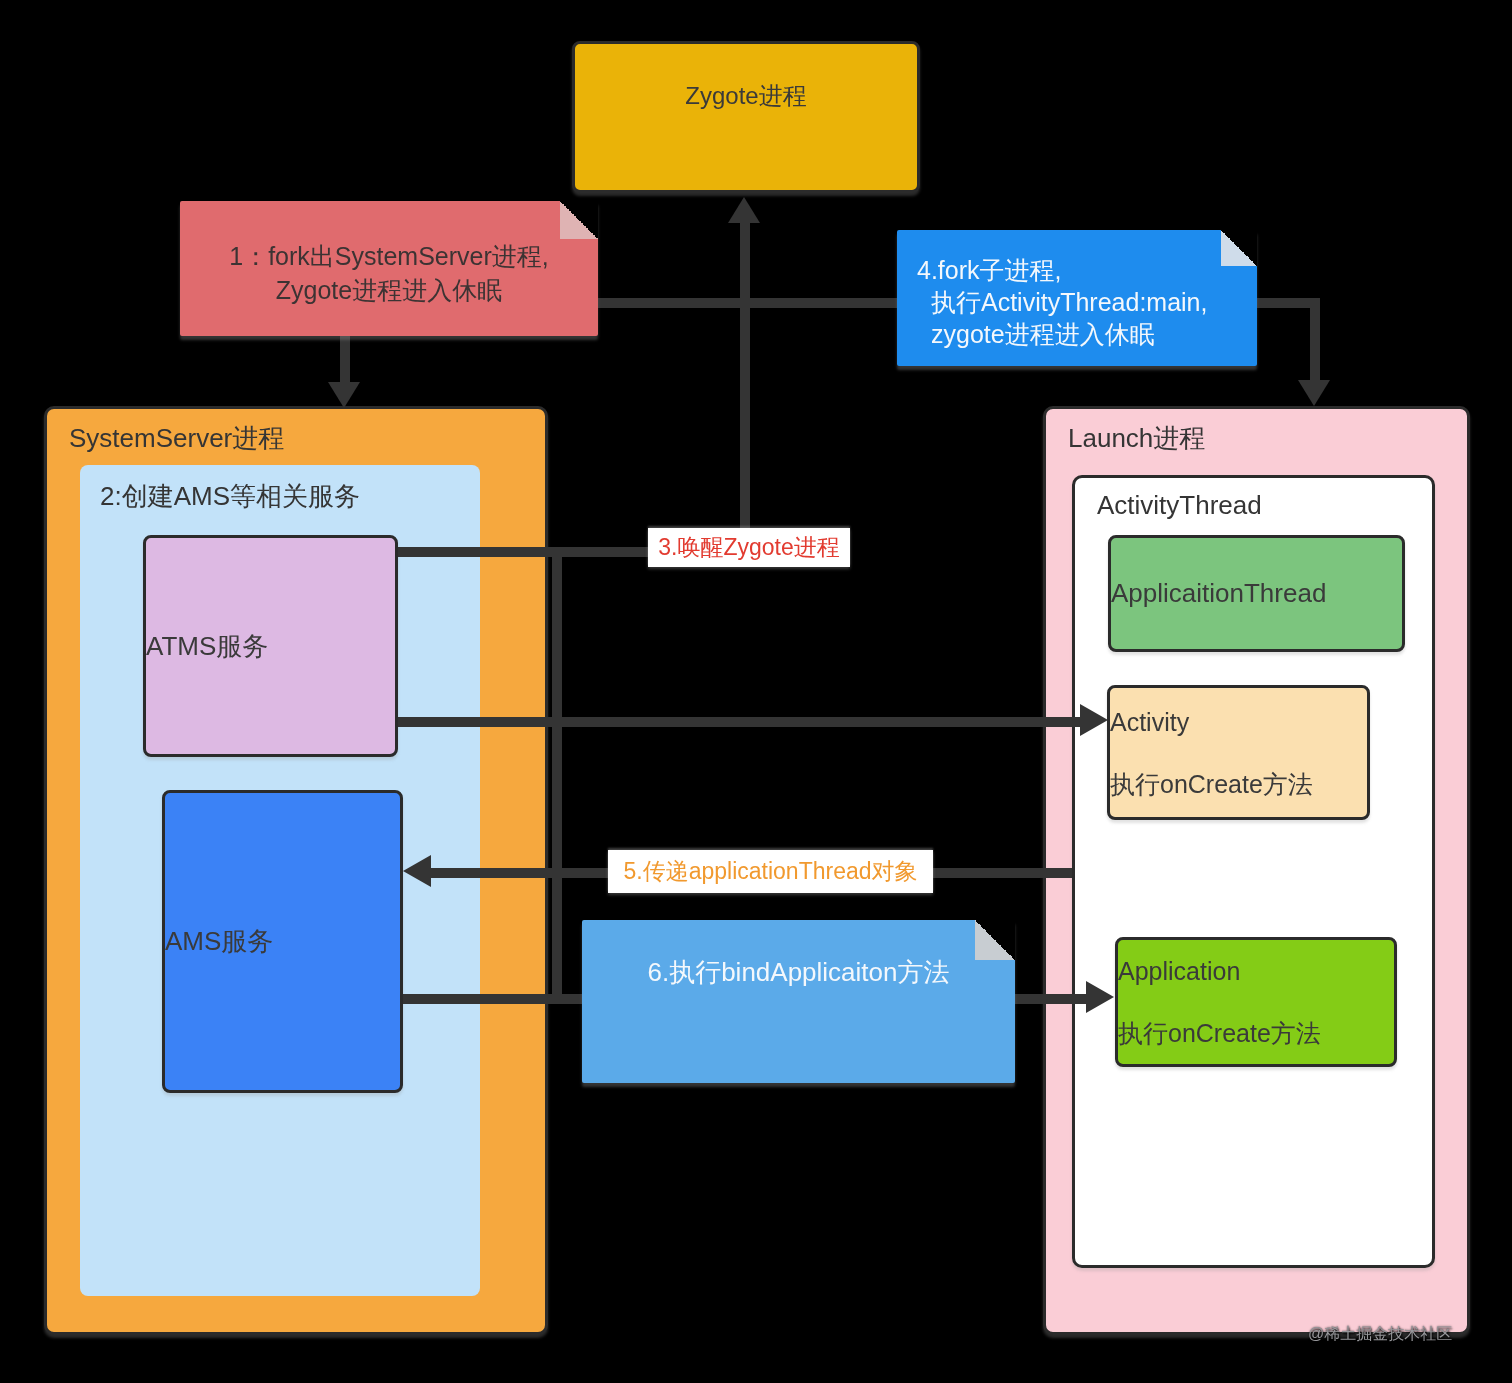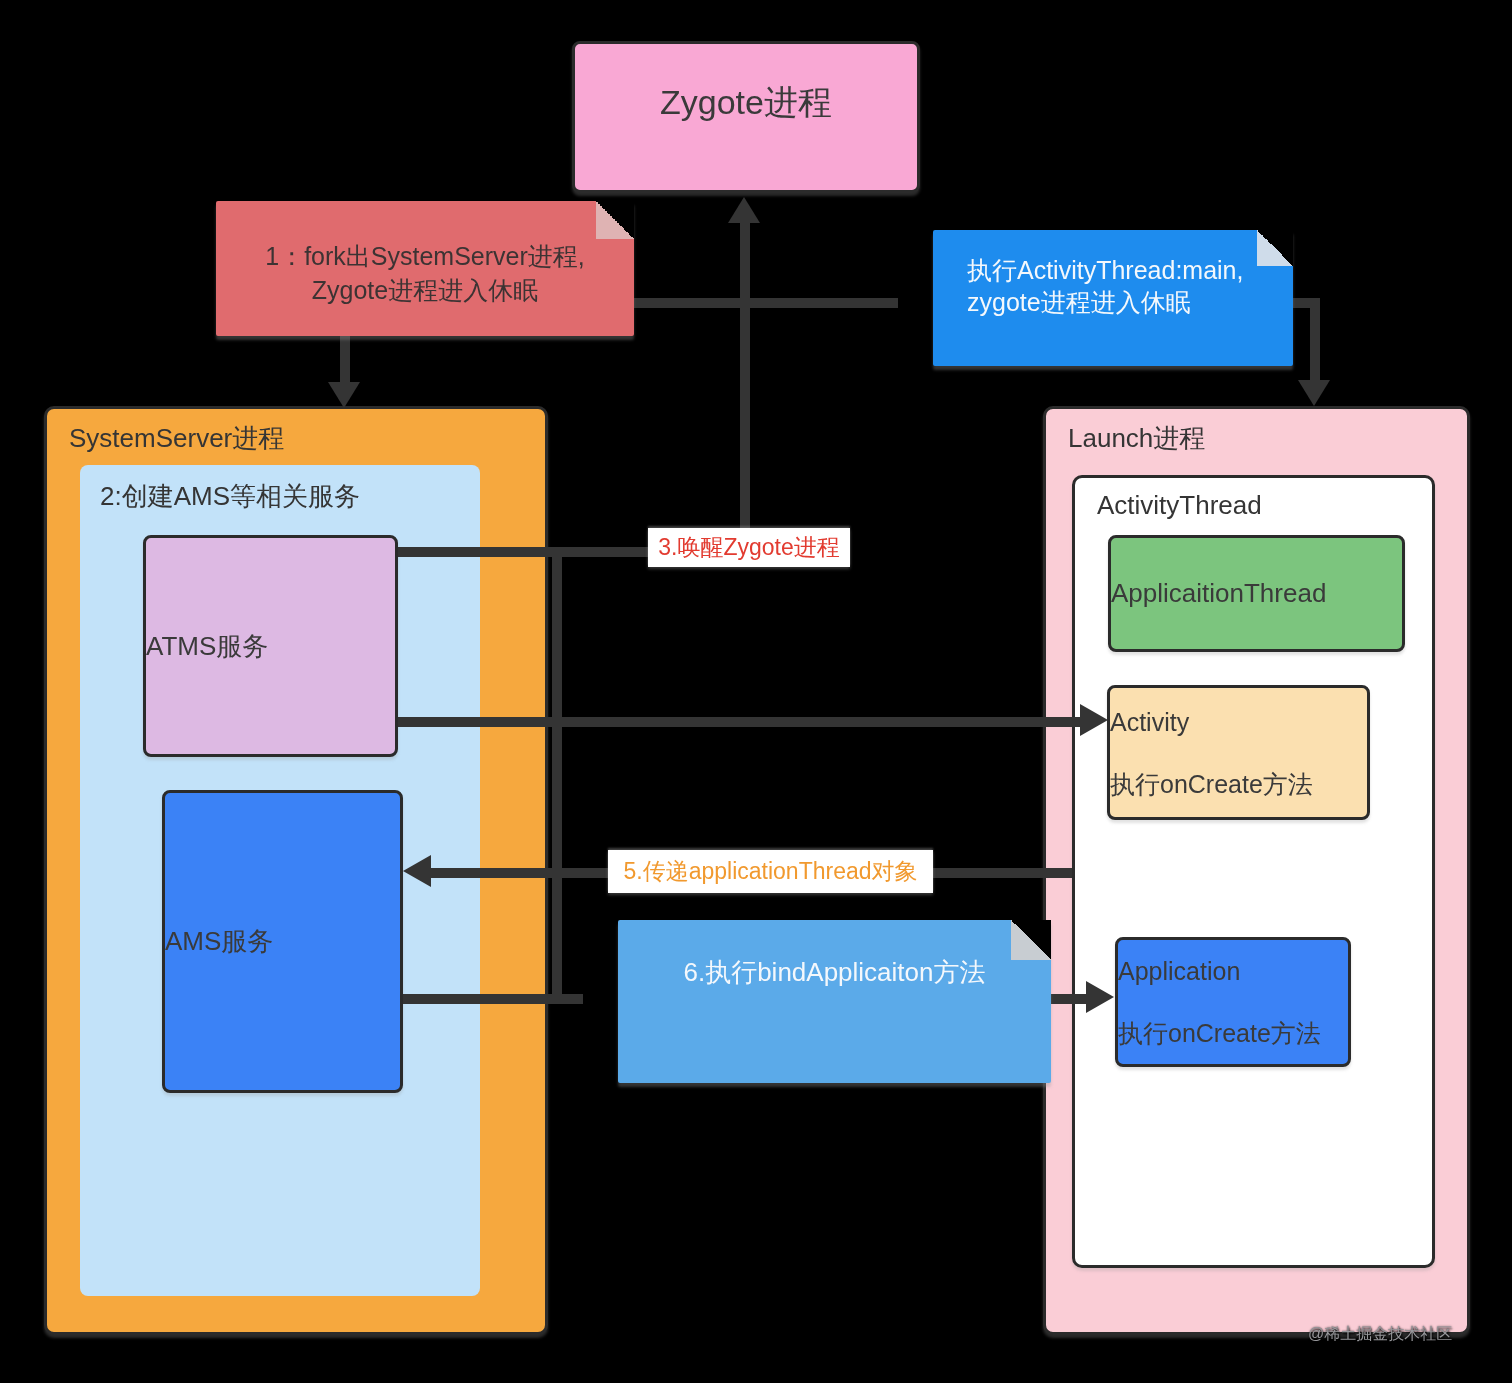--- a/index.html
+++ b/index.html
@@ -8,36 +8,36 @@
     font-family:"Liberation Sans", sans-serif;color:#3a3a3a;overflow:hidden;
   }
   
   .box{position:absolute;border:3px solid #2b2b2b;box-sizing:border-box;
        box-shadow:0 3px 3px rgba(150,150,150,0.28);}
   .r8{border-radius:8px;} .r10{border-radius:10px;}
   .corner-label{position:absolute;top:12px;left:22px;font-size:26px;color:#353535;}
   .center-flex{display:flex;flex-direction:column;align-items:flex-start;justify-content:center;text-align:center;}
 
   
-  .zygote{left:572px;top:41px;width:348px;height:152px;background:#f9a8d4;text-align:center;padding-top:36px;font-size:34px;}
+  .zygote{left:572px;top:41px;width:348px;height:152px;background:#eab308;text-align:center;padding-top:36px;font-size:24px;}
   .systemserver{left:44px;top:406px;width:504px;height:929px;background:#f6a83e;}
   .inner2{position:absolute;left:80px;top:465px;width:400px;height:831px;background:#c2e2f9;border-radius:8px;}
   .inner2-label{position:absolute;top:14px;left:20px;font-size:26px;color:#353535;}
   .atms{left:143px;top:535px;width:255px;height:222px;background:#ddb9e3;}
   .ams{left:162px;top:790px;width:241px;height:303px;background:#3b82f6;}
   .launch{left:1043px;top:406px;width:427px;height:929px;background:#facdd6;}
   .activitythread{left:1072px;top:475px;width:363px;height:793px;background:#ffffff;}
   .appthread{left:1108px;top:535px;width:297px;height:117px;background:#7cc57e;}
   .activity{left:1107px;top:685px;width:263px;height:135px;background:#fbe0b0;gap:32px;font-size:25px;line-height:30px;}
-  .application{left:1115px;top:937px;width:236px;height:130px;background:#3b82f6;gap:32px;font-size:25px;line-height:30px;}
+  .application{left:1115px;top:937px;width:282px;height:130px;background:#84cc16;gap:32px;font-size:25px;line-height:30px;}
   .service-text{font-size:26px;}
 
   
   .note{position:absolute;box-sizing:border-box;border-radius:2px;
-        box-shadow:0 4px 3px rgba(150,150,150,0.35);margin-left:36px;}
+        box-shadow:0 4px 3px rgba(150,150,150,0.35);}
   .fold{position:absolute;top:0;right:0;}
   .note1{left:180px;top:201px;width:418px;height:135px;background:#e06b6e;
          text-align:center;padding-top:38px;font-size:25px;line-height:34px;color:#3c3333;}
   .note1 .fold{width:38px;height:38px;background:linear-gradient(to bottom left,#000 50%,#dfb3b3 50%);}
   .note4{left:897px;top:230px;width:360px;height:136px;background:#1e8cee;color:#f4f8fc;
          padding:24px 0 0 20px;font-size:25px;line-height:32px;}
   .note4 .indent{padding-left:14px;}
   .note4 .fold{width:36px;height:36px;background:linear-gradient(to bottom left,#000 50%,#cfdcea 50%);}
   .note6{left:582px;top:920px;width:433px;height:163px;background:#5baae9;color:#f4f8fc;
          text-align:center;padding-top:36px;font-size:26px;line-height:33px;}
@@ -133,20 +133,21 @@
   <div class="line c-6-h2"></div>
   <div class="arrow a-6-right"></div>
 
   <div class="note note1">
     <div class="fold"></div>
     <div>1：fork出SystemServer进程,</div>
     <div>Zygote进程进入休眠</div>
   </div>
   <div class="note note4">
     <div class="fold"></div>
+    <div>4.fork子进程,</div>
     <div class="indent">执行ActivityThread:main,</div>
     <div class="indent">zygote进程进入休眠</div>
   </div>
   <div class="note note6">
     <div class="fold"></div>
     <div>6.执行bindApplicaiton方法</div>
   </div>
 
   <div class="conn-label label3">3.唤醒Zygote进程</div>
   <div class="conn-label label5">5.传递applicationThread对象</div>

